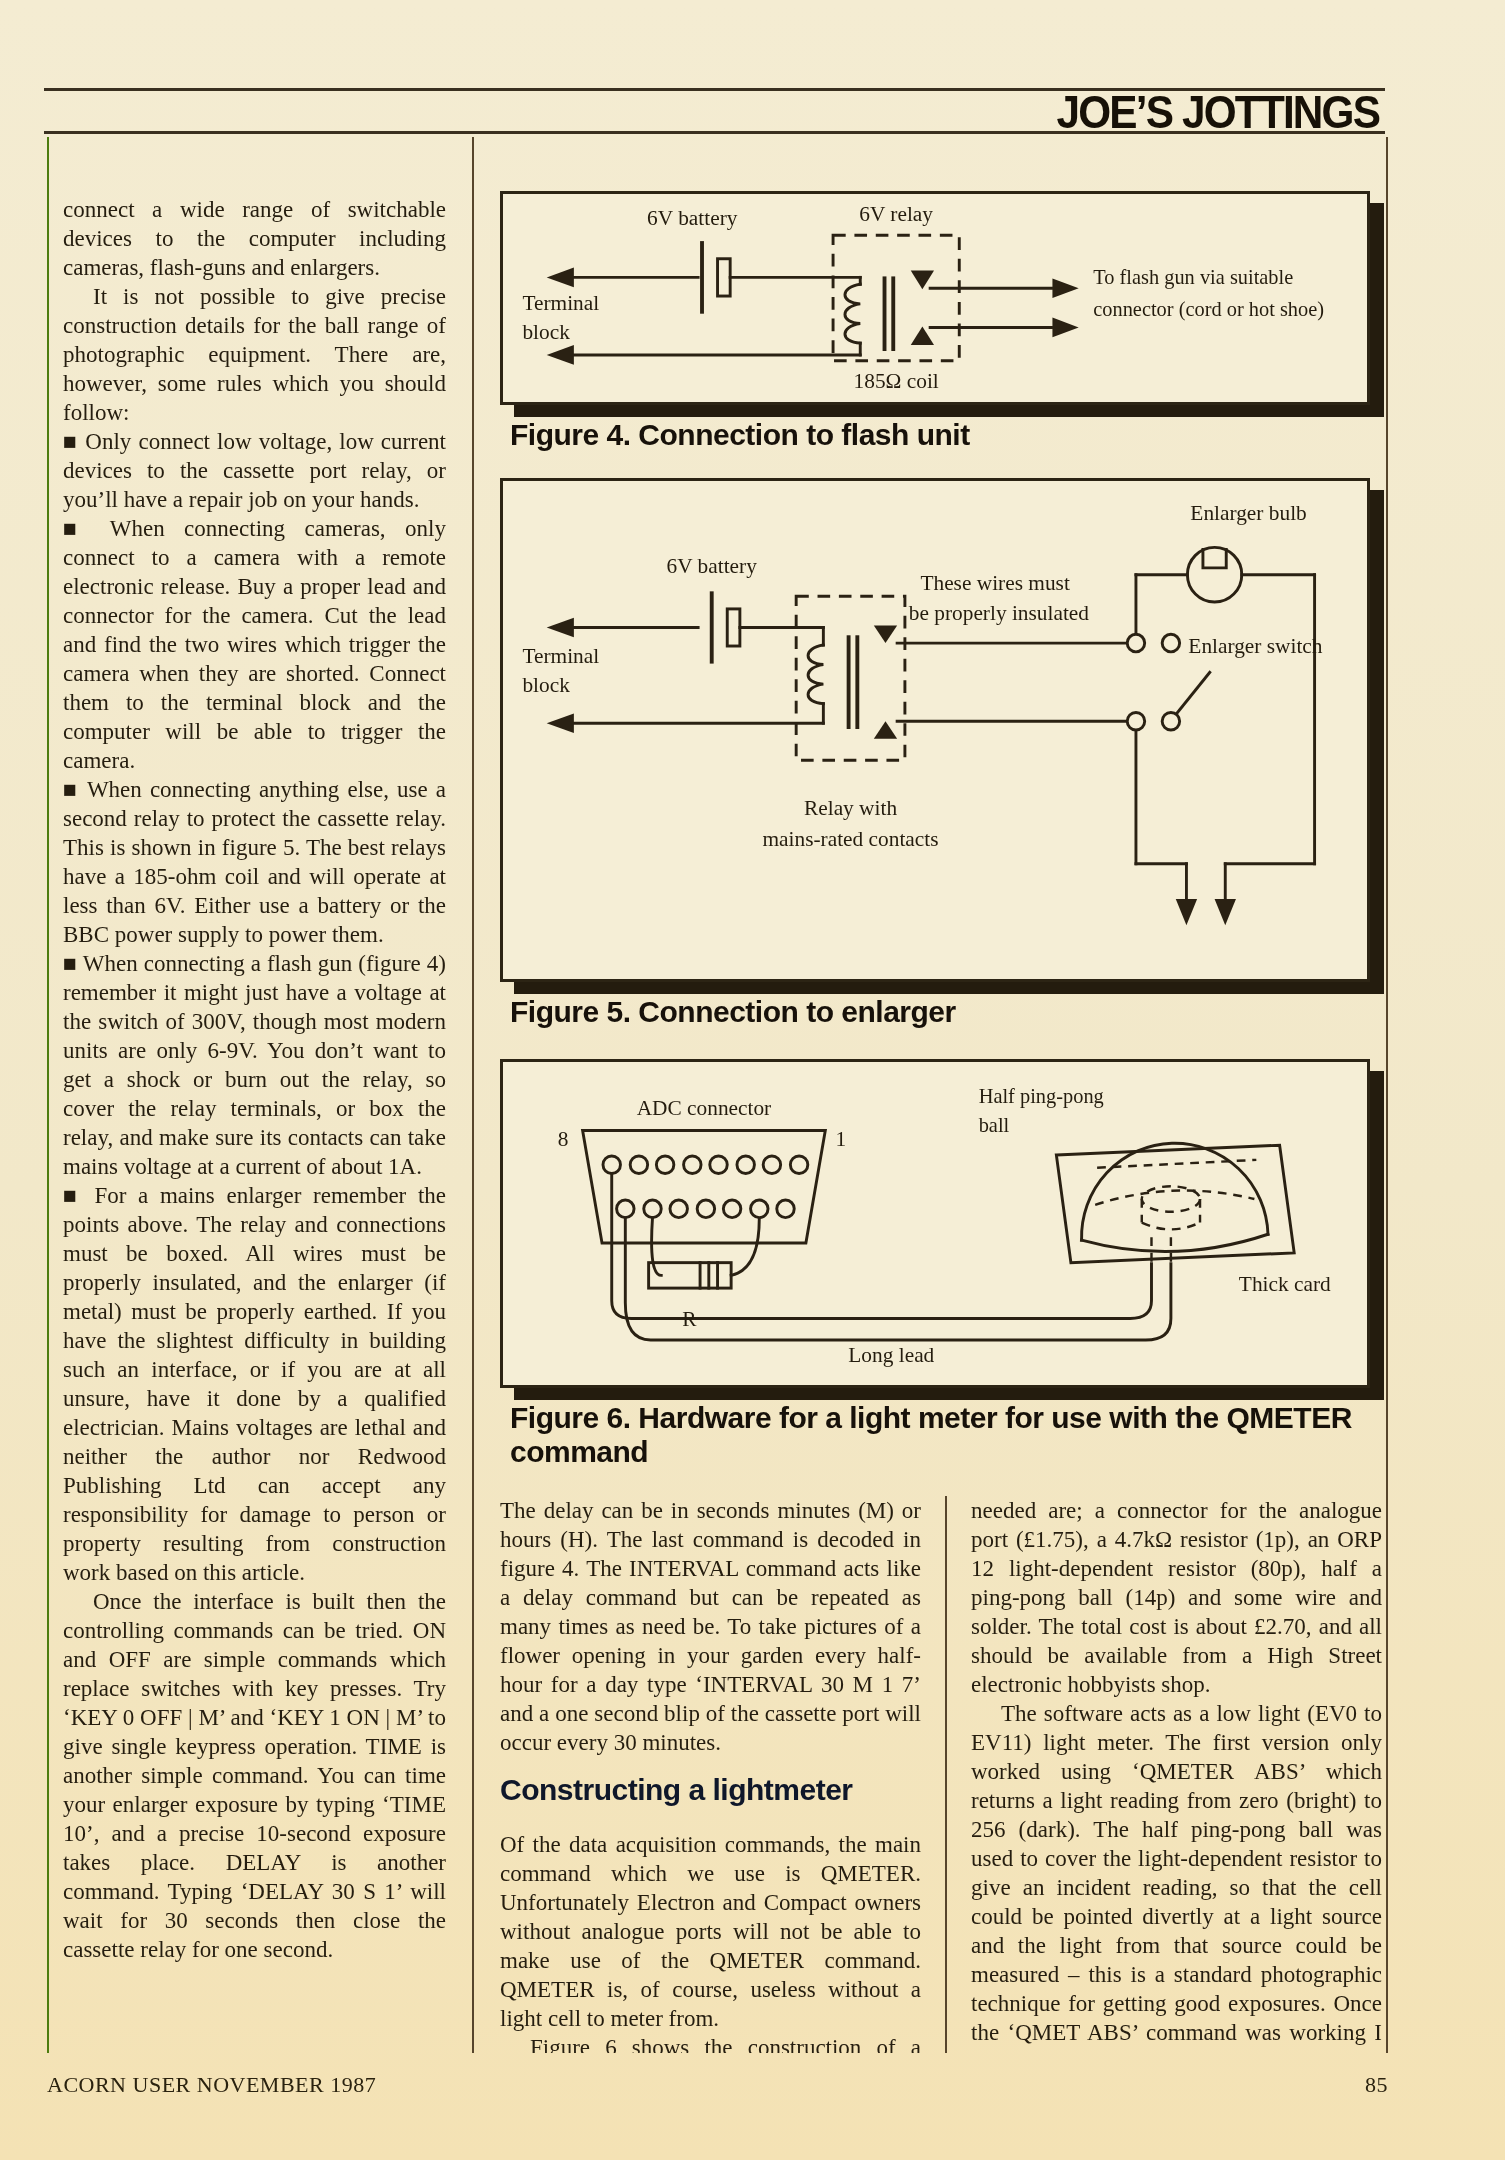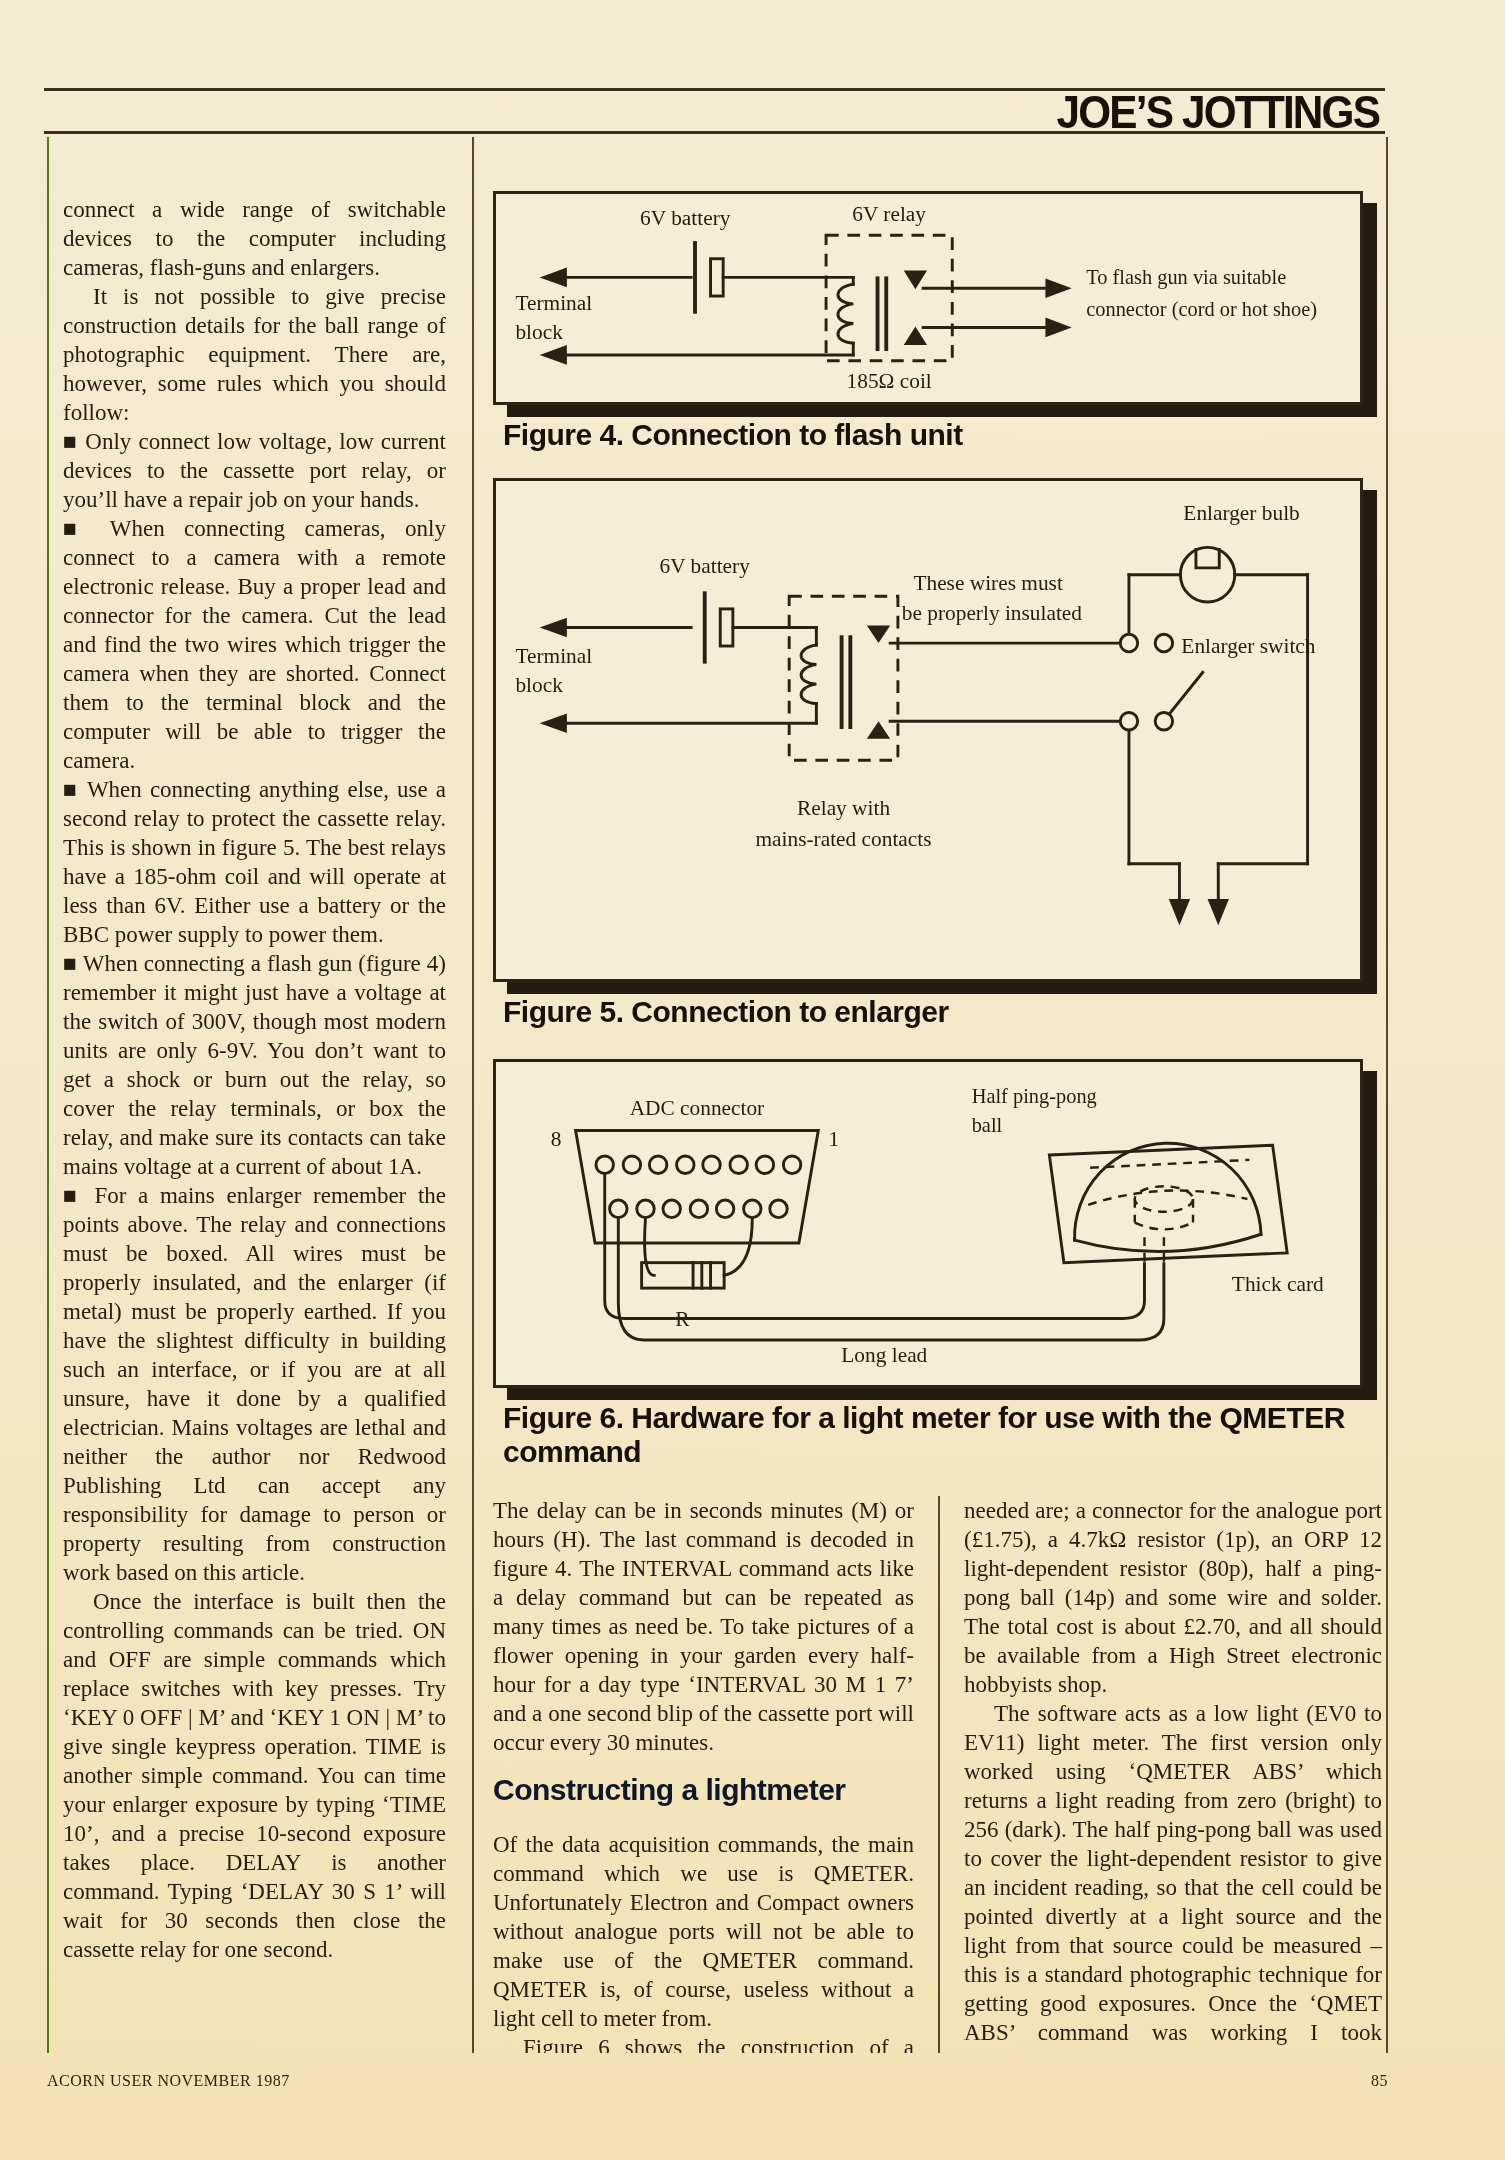--- a/index.html
+++ b/index.html
@@ -25,21 +25,21 @@
     display:flex;box-sizing:border-box;overflow:hidden;
   }
   .col-left{
     width:425px;box-sizing:border-box;border-right:2px solid #57452c;
     padding:58px 26px 0 14px;
   }
   .col-left p, .bottom-cols p{
     margin:0;font-size:23px;line-height:29px;text-align:justify;
   }
   p.indent{text-indent:30px;}
-  .right-area{flex:1;position:relative;padding-left:19px;box-sizing:border-box;}
+  .right-area{flex:1;position:relative;padding-left:26px;box-sizing:border-box;}
   .figure-panel{
     width:864px;background:#f5eed6;border:3px solid #2c2414;
     box-shadow:14px 12px 0 0 #241c0e;position:relative;
   }
   .fig4{margin-top:54px;height:208px;}
   .fig5{margin-top:26px;height:498px;}
   .fig6{margin-top:30px;height:323px;}
   .figure-panel svg{display:block;width:100%;height:100%;}
   .caption{
     font-family:"Liberation Sans",sans-serif;font-weight:bold;font-size:30px;
@@ -48,21 +48,21 @@
   .bottom-cols{display:flex;margin-top:27px;height:588px;overflow:hidden;}
   .col-mid{width:447px;box-sizing:border-box;padding-right:24px;border-right:2px solid #57452c;}
   .col-right{flex:1;box-sizing:border-box;padding-left:24px;padding-right:4px;}
   .subhead{
     font-family:"Liberation Sans",sans-serif;font-weight:bold;font-size:30px;
     margin:16px 0 23px 0;letter-spacing:-.5px;color:#0f172a;
   }
   .footer{
     position:absolute;left:47px;top:2072px;width:1341px;
     display:flex;justify-content:space-between;align-items:baseline;
-    font-size:16px;letter-spacing:.5px;color:#2a220f;
+    font-size:22px;letter-spacing:.5px;color:#2a220f;
   }
   .fig-label{font-family:"Liberation Serif",serif;font-size:22px;fill:#241c0e;}
   .fig-label-sm{font-family:"Liberation Serif",serif;font-size:21px;fill:#241c0e;}
   svg .wire{stroke:#2a2113;stroke-width:3;fill:none;stroke-linecap:square;}
   svg .thick{stroke-width:4;}
   svg .dashedline{stroke:#2a2113;stroke-width:3;fill:none;stroke-dasharray:13 9;}
   svg .finedash{stroke:#2a2113;stroke-width:2.5;fill:none;stroke-dasharray:9 7;}
   svg .solidfill{fill:#2a2113;stroke:none;}
   svg .node{fill:#f5eed6;stroke:#2a2113;stroke-width:3;}
 </style>

